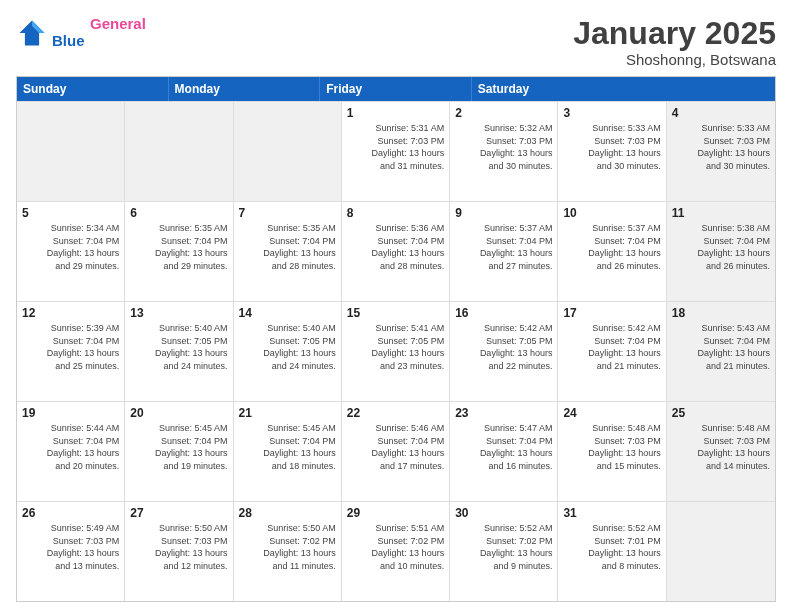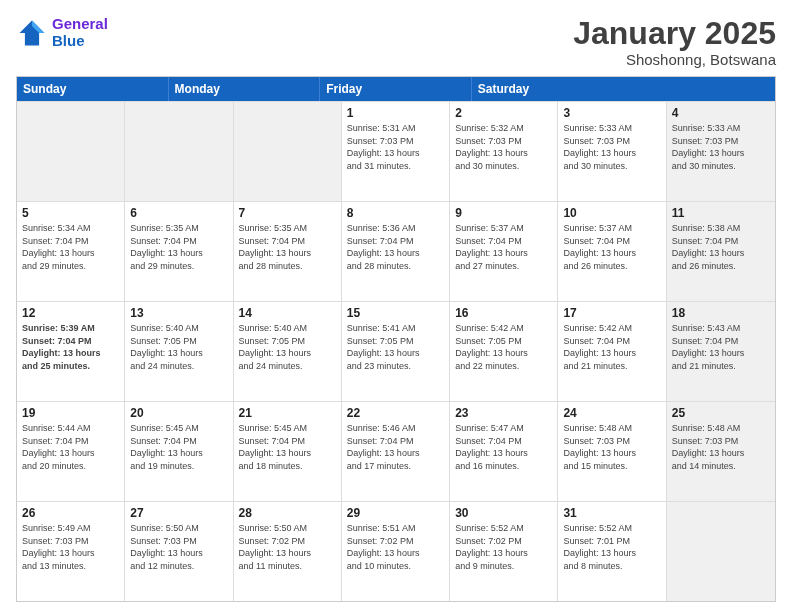--- a/index.html
+++ b/index.html
@@ -29,21 +29,22 @@
       gap: 4px;
     }
     .logo-text {
       display: flex;
       flex-direction: column;
       line-height: 1.1;
     }
     .logo-general {
       font-size: 15px;
       font-weight: bold;
-      color: #6d28d9;
+      color: #ec4899;
+      margin-left: 38px;
     }
     .logo-blue {
       font-size: 15px;
       font-weight: bold;
       color: #1565c0;
     }
     .logo-icon {
       width: 32px;
       height: 32px;
     }
@@ -106,20 +107,21 @@
     .day-num {
       font-size: 12px;
       font-weight: bold;
       color: #222;
       margin-bottom: 2px;
     }
     .cell-text {
       font-size: 9px;
       color: #444;
       line-height: 1.4;
+      text-align: right;
     }
   </style>
 </head>
 <body>
 
 <div class="page">
   <div class="header">
     <div class="logo">
       <svg class="logo-icon" viewBox="0 0 36 36">
         <polygon points="18,4 32,18 26,18 26,32 10,32 10,18 4,18" fill="#1565c0"></polygon>
@@ -224,21 +226,21 @@
             <div class="day-num">11</div>
             <div class="cell-text" style="white-space: pre-line;">Sunrise: 5:38 AM
 Sunset: 7:04 PM
 Daylight: 13 hours
 and 26 minutes.</div>
           </div>
         </div>
         <div class="cal-week">
           <div class="cal-cell">
             <div class="day-num">12</div>
-            <div class="cell-text" style="white-space: pre-line; font-weight: bold;">Sunrise: 5:39 AM
+            <div class="cell-text" style="white-space: pre-line;">Sunrise: 5:39 AM
 Sunset: 7:04 PM
 Daylight: 13 hours
 and 25 minutes.</div>
           </div>
           <div class="cal-cell">
             <div class="day-num">13</div>
             <div class="cell-text" style="white-space: pre-line;">Sunrise: 5:40 AM
 Sunset: 7:05 PM
 Daylight: 13 hours
 and 24 minutes.</div>

